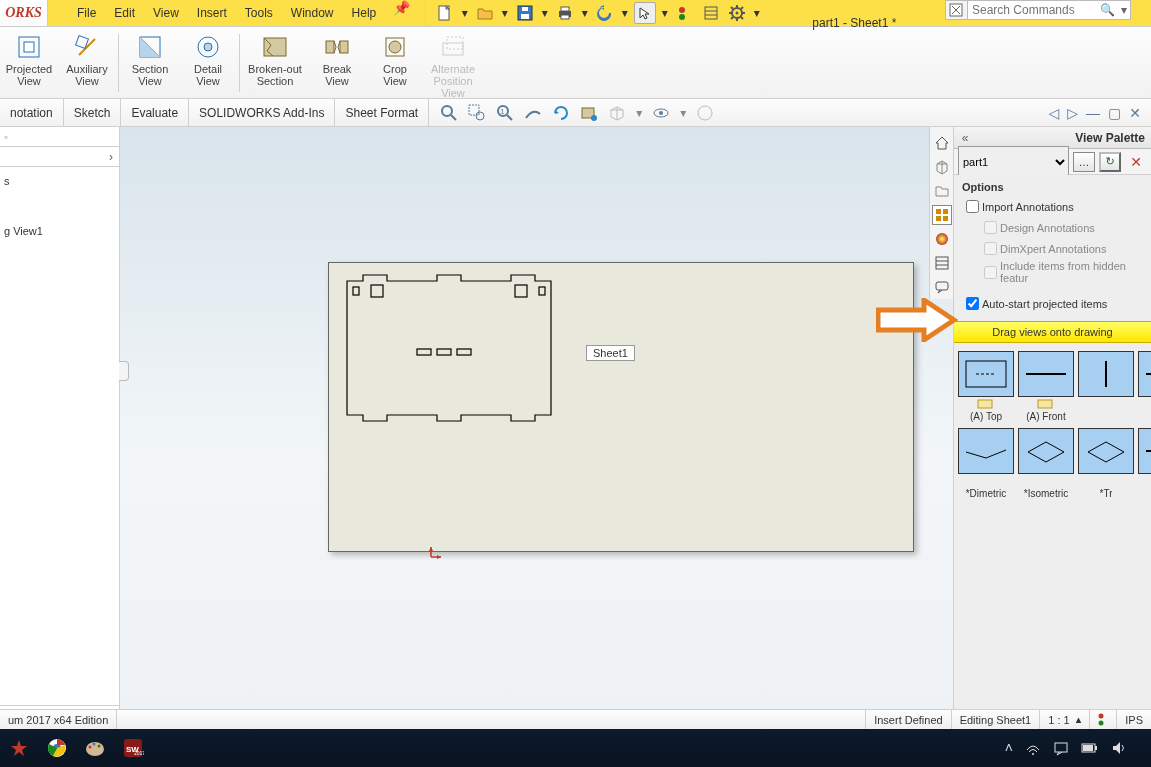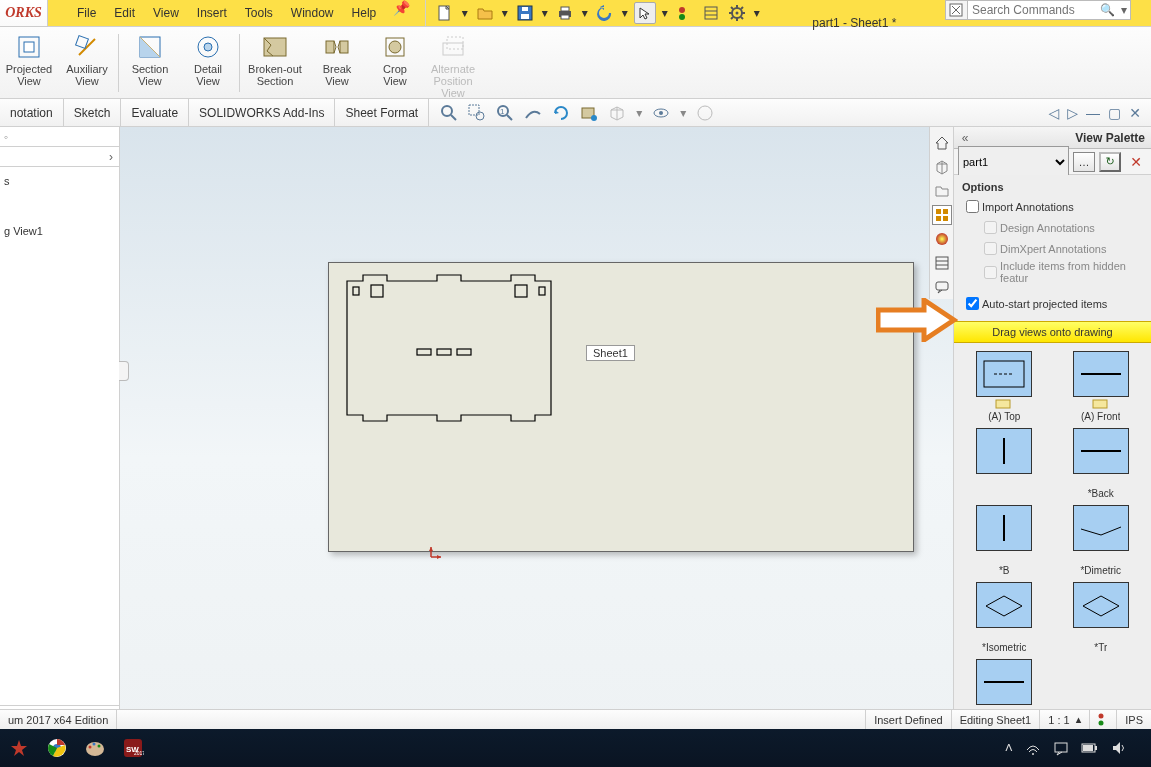--- a/index.html
+++ b/index.html
@@ -68,21 +68,21 @@
   .palette select{ flex:1; height:32px; font-size:11px; border:1px solid #999;}
   .palette .pbtn{ width:22px; height:20px; border:1px solid #888; display:flex; align-items:center; justify-content:center; background:linear-gradient(#fff,#e5e5e5); font-size:11px;}
   .palette .pbtn.green{ color:#185a18; border:2px outset #bbb;}
   .palette .opts{ padding:6px 8px; background:#eee; font-size:11px;}
   .palette .opts .ohdr{ font-weight:bold; margin-bottom:4px;}
   .palette .opts label{ display:flex; align-items:center; margin:2px 0 2px 0;}
   .palette .opts .sub{ margin-left:18px; color:#888;}
   .palette .opts .sub input{ accent-color:#888;}
   .palette .dragbar{ background:linear-gradient(#ffff66,#ffe600); text-align:center; padding:4px 0; font-size:11px; border-top:1px solid #ccaa00; border-bottom:1px solid #ccaa00;}
   .palette .thumbs{ flex:1; overflow:hidden; padding:8px 4px; background:#eee;}
-  .thumbs-grid{ display:grid; grid-template-columns: repeat(2, 1fr); gap:6px 4px;}
+  .thumbs-grid{ display:grid; grid-template-columns: repeat(5, 1fr); gap:6px 4px;}
   .thumb{ display:flex; flex-direction:column; align-items:center;}
   .thumb .tview{ width:56px; height:46px; background:#a7cff2; border:1px solid #333; display:flex; align-items:center; justify-content:center;}
   .thumb .ann{ width:18px; height:12px; margin-top:2px;}
   .thumb .cap{ font-size:10px; text-align:center; max-width:56px; white-space:nowrap; overflow:hidden;} 
   .statusbar { position:absolute; left:0; right:0; bottom:38px; height:20px; border-top:1px solid #d0d0d0; background:linear-gradient(#fdfdfd,#efefef); display:flex; align-items:center; font-size:11px;}
   .statusbar .cell{ padding:0 8px; border-left:1px solid #d0d0d0; height:100%; display:flex; align-items:center;}
   .statusbar .flex{ flex:1;}
   
   
   .taskbar{ position:absolute; left:0; right:0; bottom:0; height:38px; background:linear-gradient(#0c1a2b,#0a1422); display:flex; align-items:center;}

